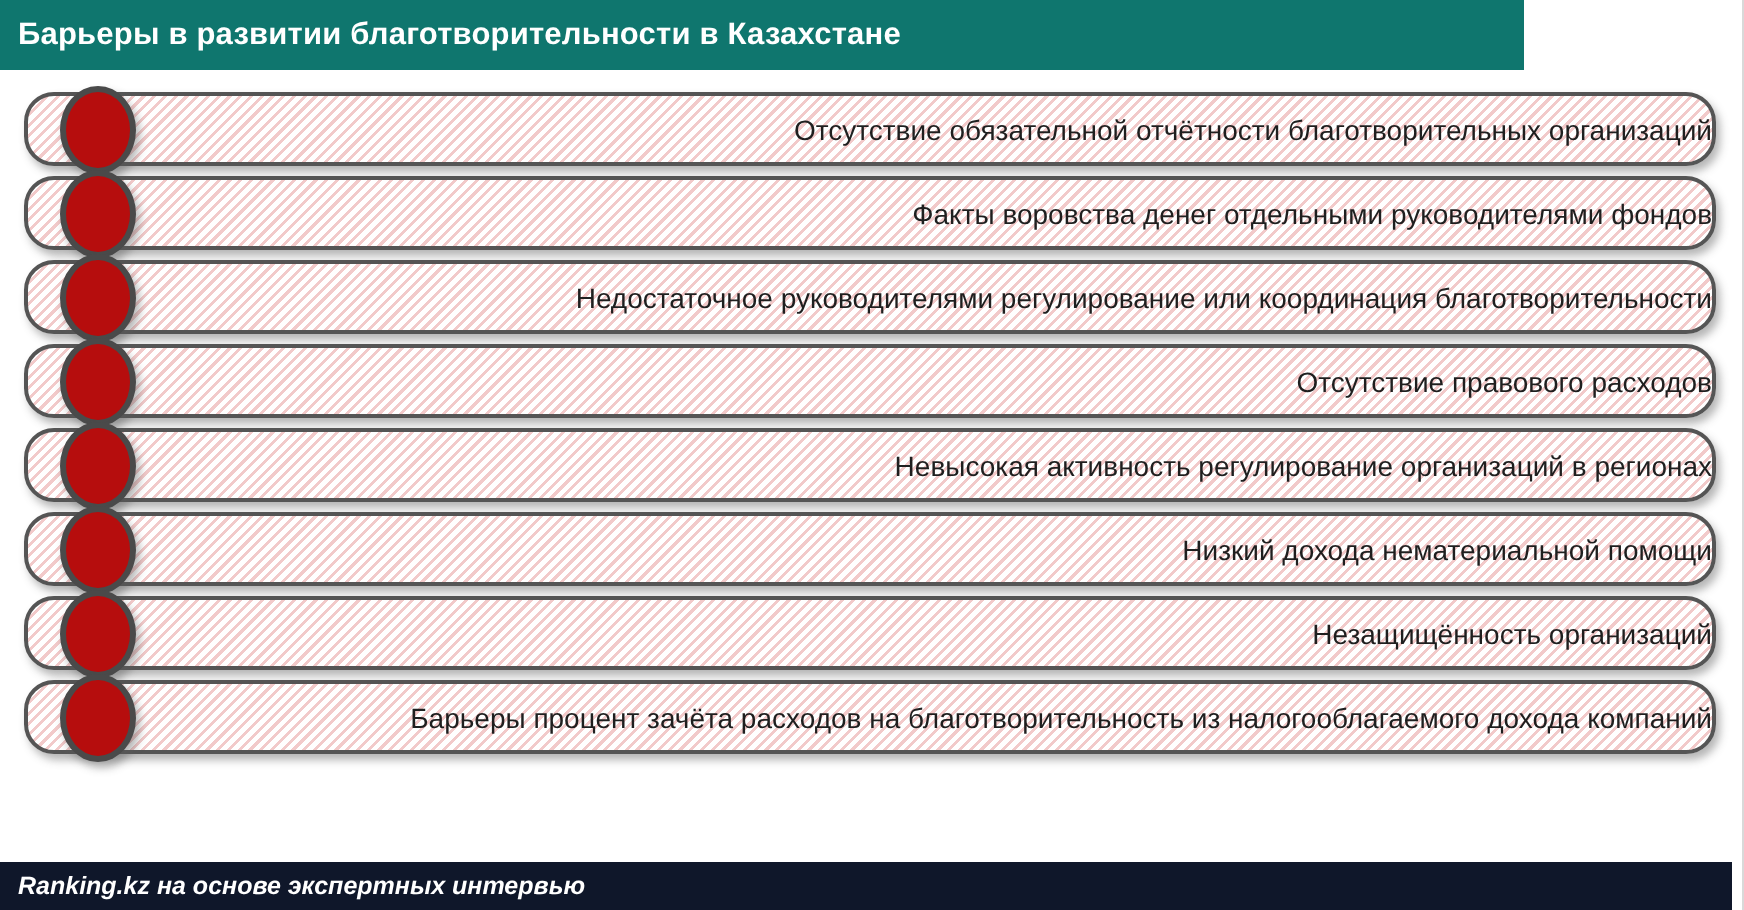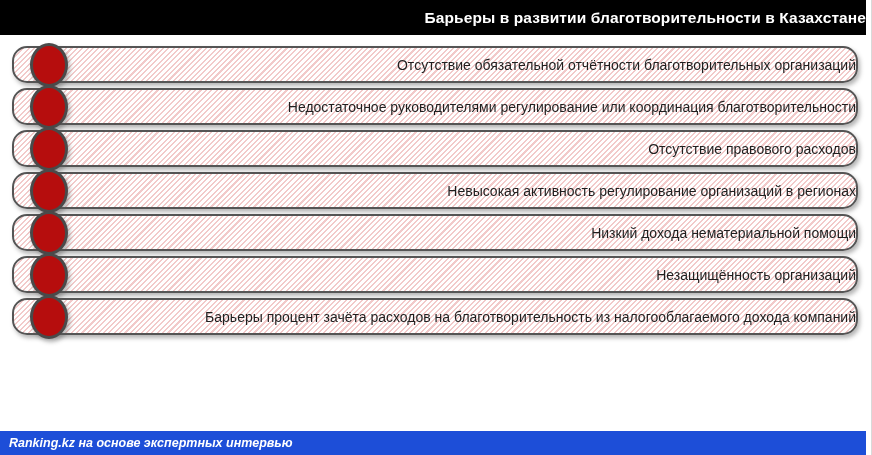--- a/index.html
+++ b/index.html
@@ -9,26 +9,25 @@
     width: 872px;
     height: 455px;
     background: #ffffff;
     font-family: "Liberation Sans", sans-serif;
     overflow: hidden;
     border-right: 1px solid #d9d9d9;
   }
   .title-bar {
     position: absolute;
     left: 0; top: 0;
-    width: 866px; height: 35px;
-    background: #000000;
+    width: 762px; height: 35px;
+    background: #0f766e;
     display: flex;
     align-items: center;
     padding-left: 9px;
-    justify-content: flex-end;
   }
   .title-bar .title-text {
     color: #ffffff;
     font-size: 15.5px;
     font-weight: bold;
     letter-spacing: 0.1px;
   }
   .rows {
     position: absolute;
     left: 12px; top: 46px;
@@ -63,21 +62,21 @@
   .row-label {
     margin-left: 62px;
     font-size: 14px;
     color: #1f1f1f;
     white-space: nowrap;
   }
   .footer-bar {
     position: absolute;
     left: 0; top: 431px;
     width: 866px; height: 24px;
-    background: #1d4ed8;
+    background: #0f172a;
     display: flex;
     align-items: center;
     padding-left: 9px;
   }
   .footer-bar .source-text {
     color: #ffffff;
     font-size: 12.5px;
     font-style: italic;
     font-weight: bold;
   }
@@ -88,20 +87,24 @@
 <div class="canvas">
 
   <div class="title-bar">
     <span class="title-text">Барьеры в развитии благотворительности в Казахстане</span>
   </div>
 
   <div class="rows">
     <div class="row">
       <span class="bullet"></span>
       <span class="row-label">Отсутствие обязательной отчётности благотворительных организаций</span>
+    </div>
+    <div class="row">
+      <span class="bullet"></span>
+      <span class="row-label">Факты воровства денег отдельными руководителями фондов</span>
     </div>
     <div class="row">
       <span class="bullet"></span>
       <span class="row-label">Недостаточное руководителями регулирование или координация благотворительности</span>
     </div>
     <div class="row">
       <span class="bullet"></span>
       <span class="row-label">Отсутствие правового расходов</span>
     </div>
     <div class="row">

